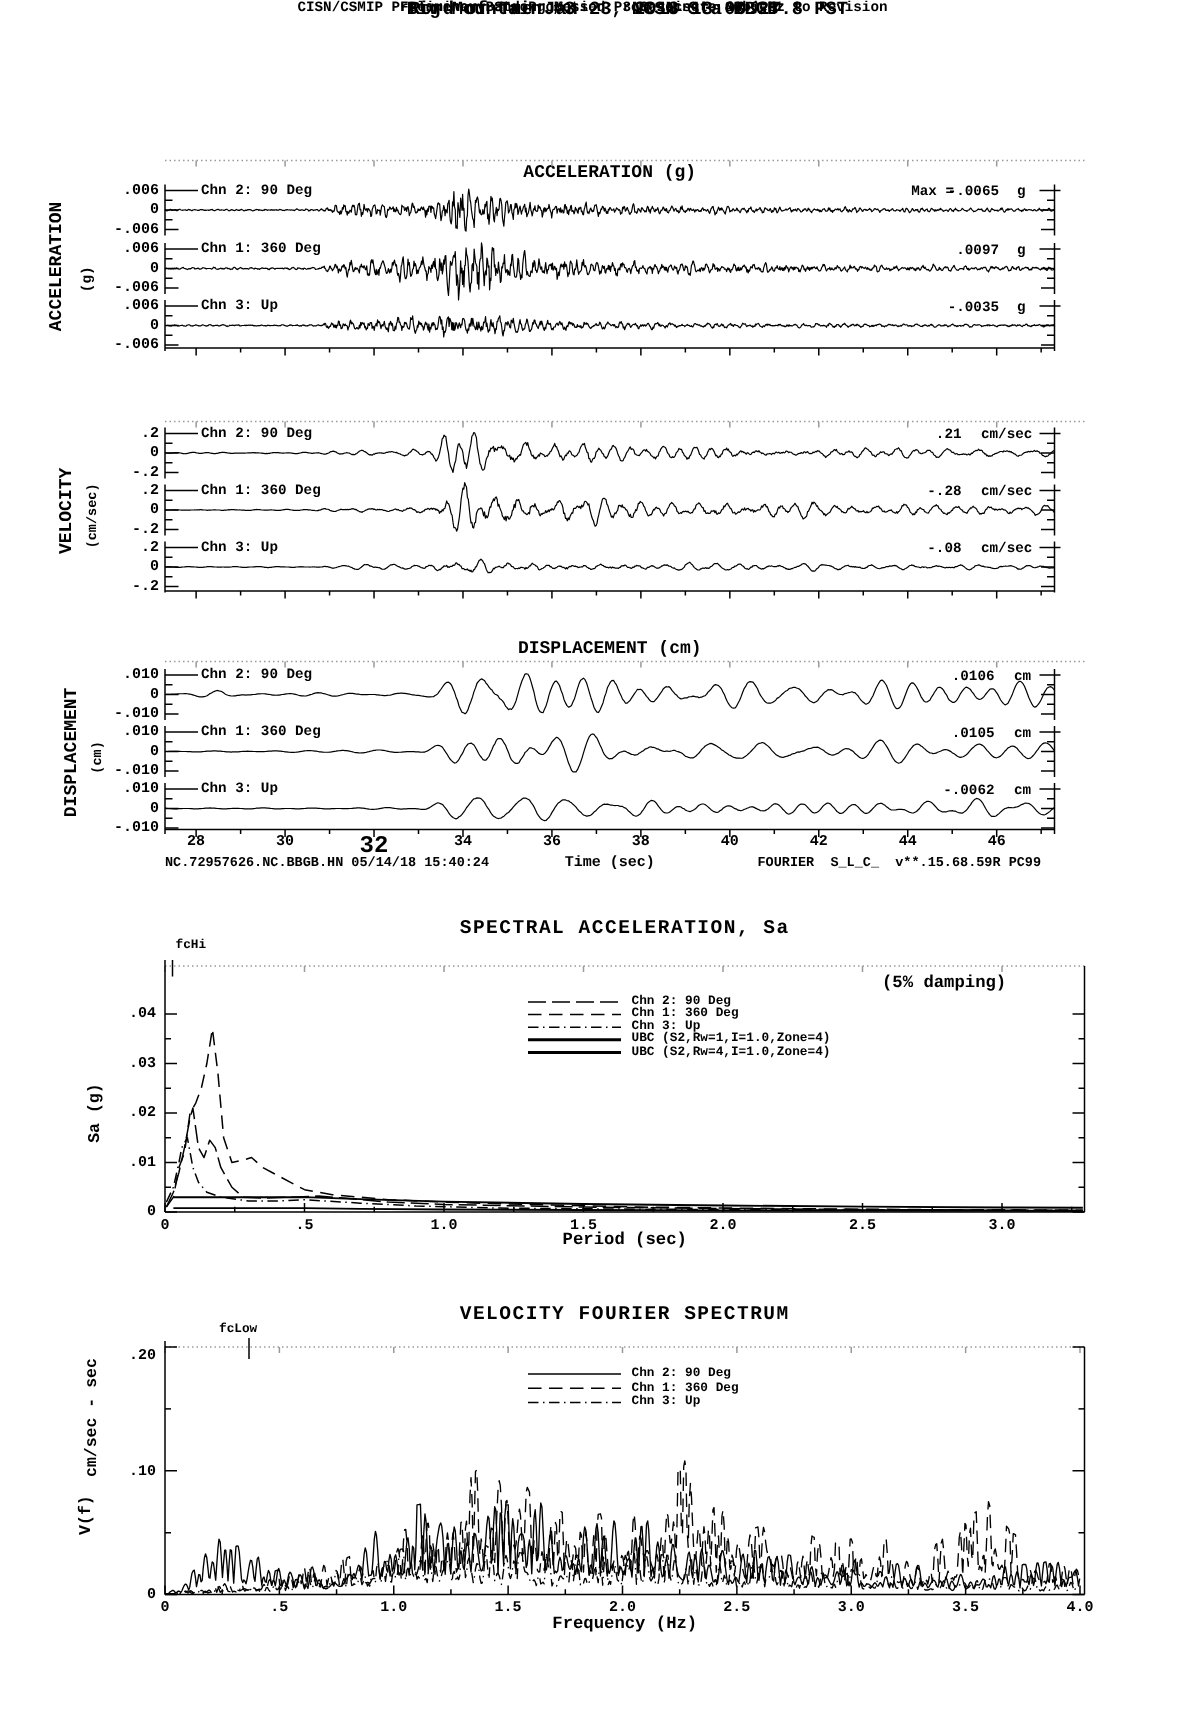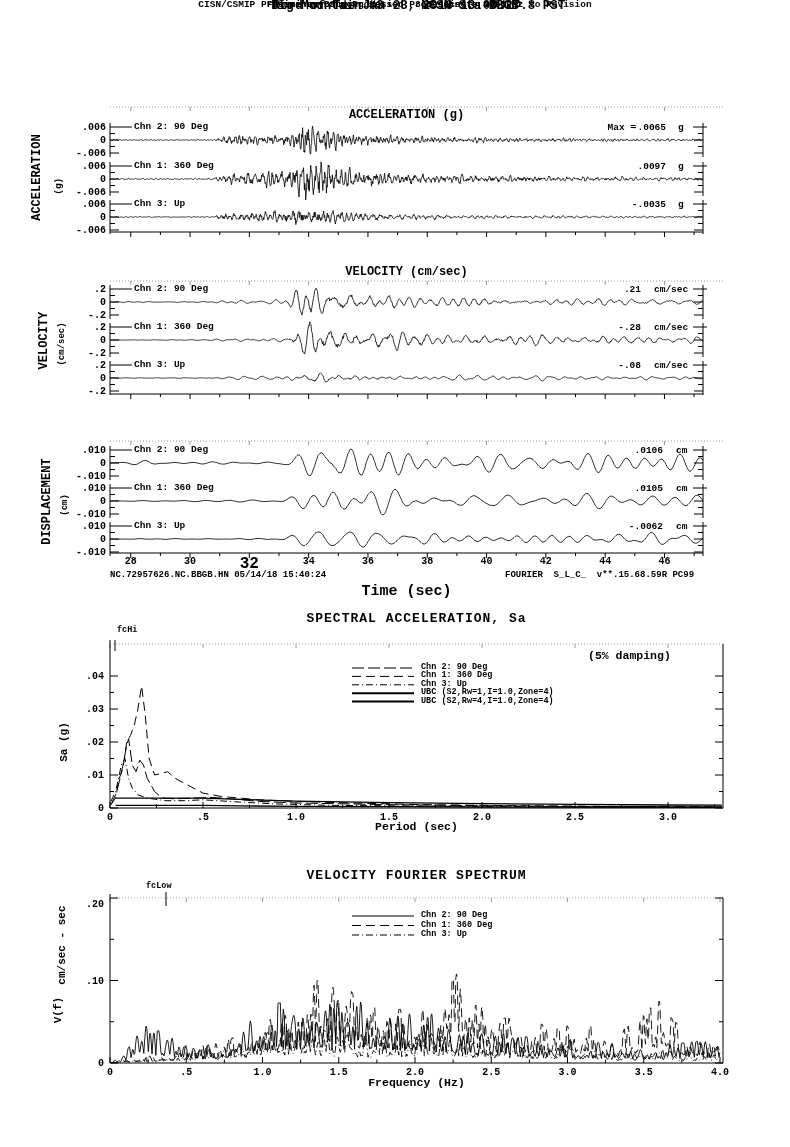--- a/index.html
+++ b/index.html
@@ -14,29 +14,29 @@
 </head>
 <body>
 <div id="page">
 
 <div class="t c" style="left:0;top:56;width:790px;font-size:12.5px;font-family:Liberation Mono, monospace;">Big Mountain #3     NCSN Sta BBGB</div>
 <div class="t c" style="left:0;top:69;width:790px;font-size:12.5px;margin-left:24px;">Rcrd of Tue Jan 23, 2018 13:00:27.8 PST</div>
 <div class="t c" style="left:0;top:84;width:790px;font-size:9.5px;">Frequency Band Processed: 3.3 secs to 40.0 Hz</div>
 <div class="t c" style="left:0;top:94;width:790px;font-size:9.5px;">CISN/CSMIP Preliminary Strong Motion Processing - Subject to Revision</div>
 
 <div class="t c" style="left:110px;top:109px;width:593px;font-size:12px;">ACCELERATION (g)</div>
-<div class="t c" style="left:110px;top:266px;width:593px;font-size:12px;">VELOCITY (cm/sec)</div>
+<div class="t c" style="left:110px;top:426px;width:593px;font-size:12px;">DISPLACEMENT (cm)</div>
 <div class="t c" style="left:110px;top:612px;width:613px;font-size:13px;letter-spacing:1px;">SPECTRAL ACCELERATION, Sa</div>
 <div class="t c" style="left:110px;top:869px;width:613px;font-size:13px;letter-spacing:1px;">VELOCITY FOURIER SPECTRUM</div>
 
 <div class="t" style="left:588px;top:650px;font-size:11.5px;">(5% damping)</div>
 <div class="t" style="left:117px;top:626px;font-size:8.5px;">fcHi</div>
 <div class="t" style="left:146px;top:882px;font-size:8.5px;">fcLow</div>
 
-<div class="t c" style="left:110px;top:548px;width:593px;font-size:15px;margin-top:36px;">Time (sec)</div>
+<div class="t c" style="left:110px;top:534px;width:593px;font-size:10px;margin-top:36px;">Time (sec)</div>
 <div class="t c" style="left:110px;top:821px;width:613px;font-size:11.5px;">Period (sec)</div>
 <div class="t c" style="left:110px;top:1077px;width:613px;font-size:11.5px;">Frequency (Hz)</div>
 
 <div class="t" style="left:110px;top:571px;font-size:9px;">NC.72957626.NC.BBGB.HN 05/14/18 15:40:24</div>
 <div class="t" style="left:505px;top:571px;font-size:9px;">FOURIER  S_L_C_  v**.15.68.59R PC99</div>
 
 <div class="t rot" style="left:-52px;top:171px;width:180px;font-size:12px;text-align:center;">ACCELERATION</div>
 <div class="t rot" style="left:34px;top:181px;width:50px;font-size:9.5px;text-align:center;">(g)</div>
 <div class="t rot" style="left:-25px;top:334px;width:140px;font-size:12px;text-align:center;">VELOCITY</div>
 <div class="t rot" style="left:23px;top:339px;width:80px;font-size:9px;text-align:center;">(cm/sec)</div>

